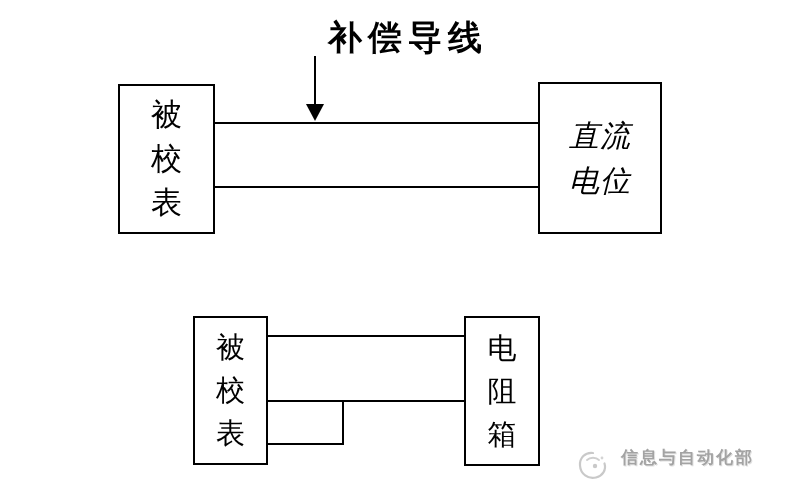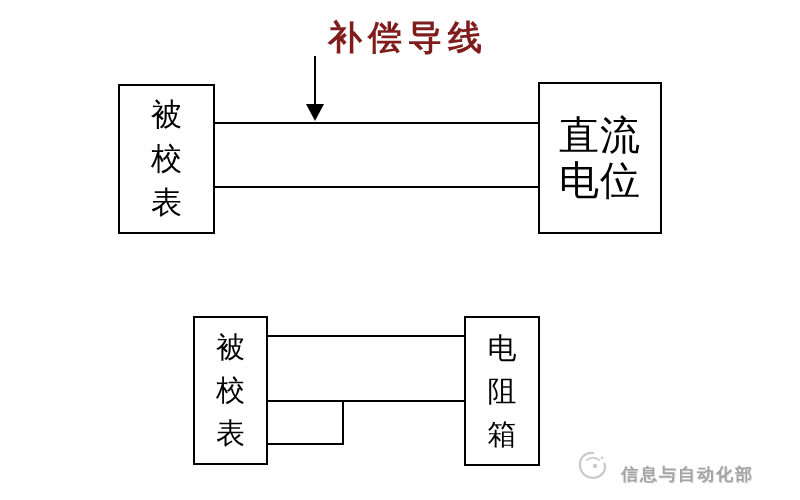--- a/index.html
+++ b/index.html
@@ -19,21 +19,21 @@
 
   
   .diagram-title {
     position: absolute;
     left: 328px;
     top: 15px;
     font-size: 34px;
     font-weight: 700;
     letter-spacing: 6px;
     white-space: nowrap;
-    color: #7f1d1d;
+    color: #000000;
   }
 
   
   .box {
     position: absolute;
     box-sizing: border-box;
     border: 2px solid #000000;
     background: #ffffff;
     display: flex;
     flex-direction: column;
@@ -45,21 +45,21 @@
     text-align: center;
     white-space: nowrap;
     color: #000000;
   }
   .box-top-left   { left: 118px; top: 84px;  width: 97px;  height: 150px; }
   .box-top-right  { left: 538px; top: 82px;  width: 124px; height: 152px; }
   .box-bot-left   { left: 193px; top: 316px; width: 75px;  height: 149px; }
   .box-bot-right  { left: 464px; top: 316px; width: 76px;  height: 150px; }
 
   .box-top-left  .bline { font-size: 31px; line-height: 44px; }
-  .box-top-right .bline { font-size: 40px; line-height: 45px; letter-spacing: 1px; }
+  .box-top-right .bline { font-size: 30px; line-height: 45px; letter-spacing: 1px; font-style: italic; }
   .box-bot-left  .bline { font-size: 29px; line-height: 43px; }
   .box-bot-right .bline { font-size: 29px; line-height: 43px; }
 
   
   .wire { position: absolute; background: #000000; }
   .wire-top-1 { left: 214px; top: 122px; width: 324px; height: 2px; }
   .wire-top-2 { left: 214px; top: 186px; width: 324px; height: 2px; }
   .wire-bot-1 { left: 267px; top: 335px; width: 198px; height: 2px; }
   .wire-bot-2 { left: 267px; top: 400px; width: 198px; height: 2px; }
   .wire-bot-3 { left: 267px; top: 443px; width: 77px;  height: 2px; }
@@ -79,21 +79,21 @@
     border-left: 9px solid transparent;
     border-right: 9px solid transparent;
     border-top: 17px solid #000000;
   }
 
   
   .watermark {
     position: absolute;
     left: 574px; top: 446px;
     display: flex;
-    align-items: flex-end;
+    align-items: flex-start;
     gap: 9px;
   }
   .watermark-logo { display: block; }
   .watermark-text {
     font-size: 17px;
     font-weight: 700;
     letter-spacing: 2px;
     color: #a3a3a3;
     text-shadow: 1px 1px 0 #e2e2e2;
     white-space: nowrap;

